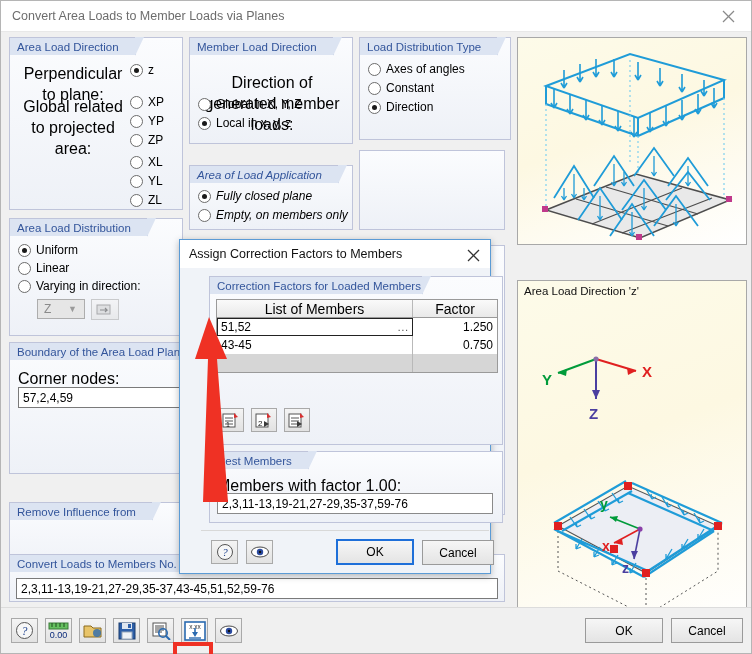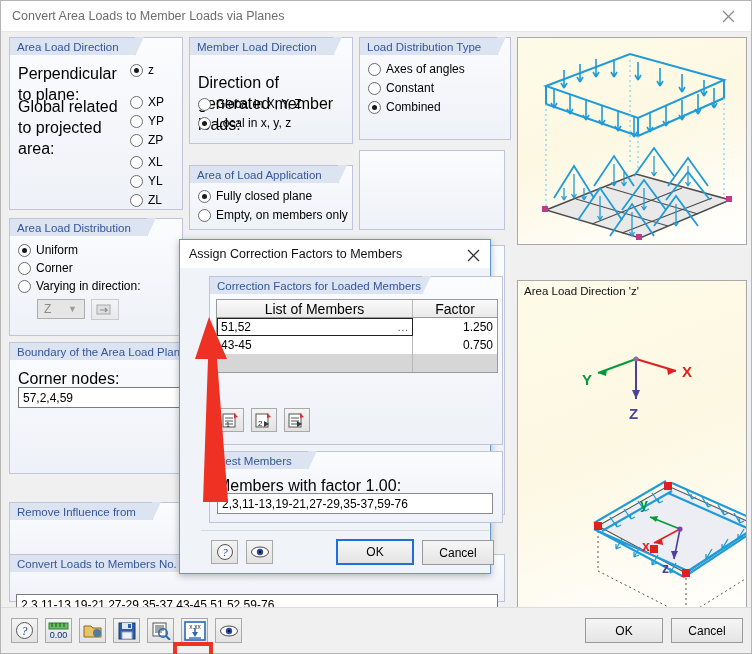--- a/index.html
+++ b/index.html
@@ -7,21 +7,21 @@
   body {
     width:752px; height:654px;
     font-family:"Liberation Sans", sans-serif;
     font-size:12px;
     color:#000;
     background:#f0f0f0;
     overflow:hidden;
     position:relative;
   }
   
-  #window { position:absolute; inset:0; background:#f0f0f0; border:1px solid #b5b5b5; }
+  #window { position:absolute; inset:0; background:#f0f0f0; border:1px solid #b5b5b5;text-align:center; }
   #titlebar {
     height:31px; background:#ffffff; display:flex; align-items:center;
     padding-left:11px; border-bottom:1px solid #e8e8e8;
   }
   #titlebar .title { font-size:12.5px; color:#6d6d6d; }
   #close-btn {
     position:absolute; right:0; top:0; width:46px; height:31px;
     display:flex; align-items:center; justify-content:center;
     color:#8a8a8a; font-size:17px; font-weight:300; cursor:default;
   }
@@ -202,21 +202,21 @@
 
     <div class="group" style="left:8px; top:186px; width:174px; height:118px;">
       <div class="ghdr">Area Load Distribution</div>
       <div class="gbody">
         <div class="radio on" style="left:8px; top:5px;">
           <span class="dot"></span>
           <span>Uniform</span>
         </div>
         <div class="radio" style="left:8px; top:23px;">
           <span class="dot"></span>
-          <span>Corner</span>
+          <span>Linear</span>
         </div>
         <div class="radio" style="left:8px; top:41px;">
           <span class="dot"></span>
           <span>Varying in direction:</span>
         </div>
         <div class="combo" style="left:27px; top:61px; width:48px; height:20px;">
           <span>Z</span>
           <span class="arr">▼</span>
         </div>
         <div class="ibtn disabled" style="left:81px; top:61px; width:28px; height:21px;">
@@ -236,40 +236,40 @@
       </div>
     </div>
 
     <div class="group" style="left:8px; top:470px; width:174px; height:72px;">
       <div class="ghdr">Remove Influence from</div>
     </div>
 
     <div class="group" style="left:8px; top:522px; width:496px; height:48px;">
       <div class="ghdr" style="width:205px;">Convert Loads to Members No.</div>
       <div class="gbody">
-        <div class="tinput" style="left:6px; top:4px; width:482px; height:21px;margin-top:16px;">2,3,11-13,19-21,27-29,35-37,43-45,51,52,59-76</div>
+        <div class="tinput" style="left:6px; top:4px; width:482px; height:21px;">2,3,11-13,19-21,27-29,35-37,43-45,51,52,59-76</div>
       </div>
     </div>
 
     <div class="group" style="left:188px; top:5px; width:164px; height:107px;">
       <div class="ghdr">Member Load Direction</div>
       <div class="gbody">
         <div class="lbl" style="left:8px; top:5px; width:148px; white-space:normal;margin-top:10px;">Direction of generated member loads:</div>
         <div class="radio" style="left:8px; top:40px;">
           <span class="dot"></span>
           <span>Global in X, Y, Z</span>
         </div>
         <div class="radio on" style="left:8px; top:59px;">
           <span class="dot"></span>
           <span>Local in x, y, z</span>
         </div>
       </div>
     </div>
 
-    <div class="group" style="left:188px; top:133px; width:164px; height:65px;">
+    <div class="group" style="left:188px; top:133px; width:164px; height:65px;font-style:italic;">
       <div class="ghdr">Area of Load Application</div>
       <div class="gbody">
         <div class="radio on" style="left:8px; top:4px;">
           <span class="dot"></span>
           <span>Fully closed plane</span>
         </div>
         <div class="radio" style="left:8px; top:23px;">
           <span class="dot"></span>
           <span>Empty, on members only</span>
         </div>
@@ -284,21 +284,21 @@
         <div class="radio" style="left:8px; top:5px;">
           <span class="dot"></span>
           <span>Axes of angles</span>
         </div>
         <div class="radio" style="left:8px; top:24px;">
           <span class="dot"></span>
           <span>Constant</span>
         </div>
         <div class="radio on" style="left:8px; top:43px;">
           <span class="dot"></span>
-          <span>Combined</span>
+          <span>Direction</span>
         </div>
       </div>
     </div>
 
     <div class="panel" style="left:358px; top:118px; width:146px; height:80px;"></div>
     <div class="panel" style="left:358px; top:213px; width:146px; height:270px;"></div>
 
     <div class="preview" style="left:516px; top:5px; width:230px; height:208px;">
       <svg width="230" height="208" viewBox="0 0 230 208">
         <g stroke="#1f9cd8" stroke-width="2" fill="none">
@@ -372,21 +372,21 @@
           <path d="M82 158 v24 M82 182 l-2.5 -4 M82 182 l2.5 -4"></path>
         </g>
         <g fill="#c0398b">
           <rect x="24" y="168" width="6" height="6"></rect>
           <rect x="208" y="158" width="6" height="6"></rect>
           <rect x="118" y="196" width="6" height="6"></rect>
         </g>
       </svg>
     </div>
 
-    <div class="preview" style="left:516px; top:248px; width:230px; height:350px;padding-left:40px;">
+    <div class="preview" style="left:516px; top:248px; width:230px; height:350px;">
       <div class="plabel">Area Load Direction 'z'</div>
       <svg width="230" height="350" viewBox="0 0 230 350">
 
         <g>
           <line x1="78" y1="78" x2="40" y2="92" stroke="#009b3a" stroke-width="2"></line>
           <polygon points="40,92 49,88 48,95" fill="#009b3a"></polygon>
           <line x1="78" y1="78" x2="118" y2="90" stroke="#e02020" stroke-width="2"></line>
           <polygon points="118,90 109,87 110,94" fill="#e02020"></polygon>
           <line x1="78" y1="78" x2="78" y2="118" stroke="#4b3fa0" stroke-width="2"></line>
           <polygon points="78,118 74,109 82,109" fill="#4b3fa0"></polygon>

